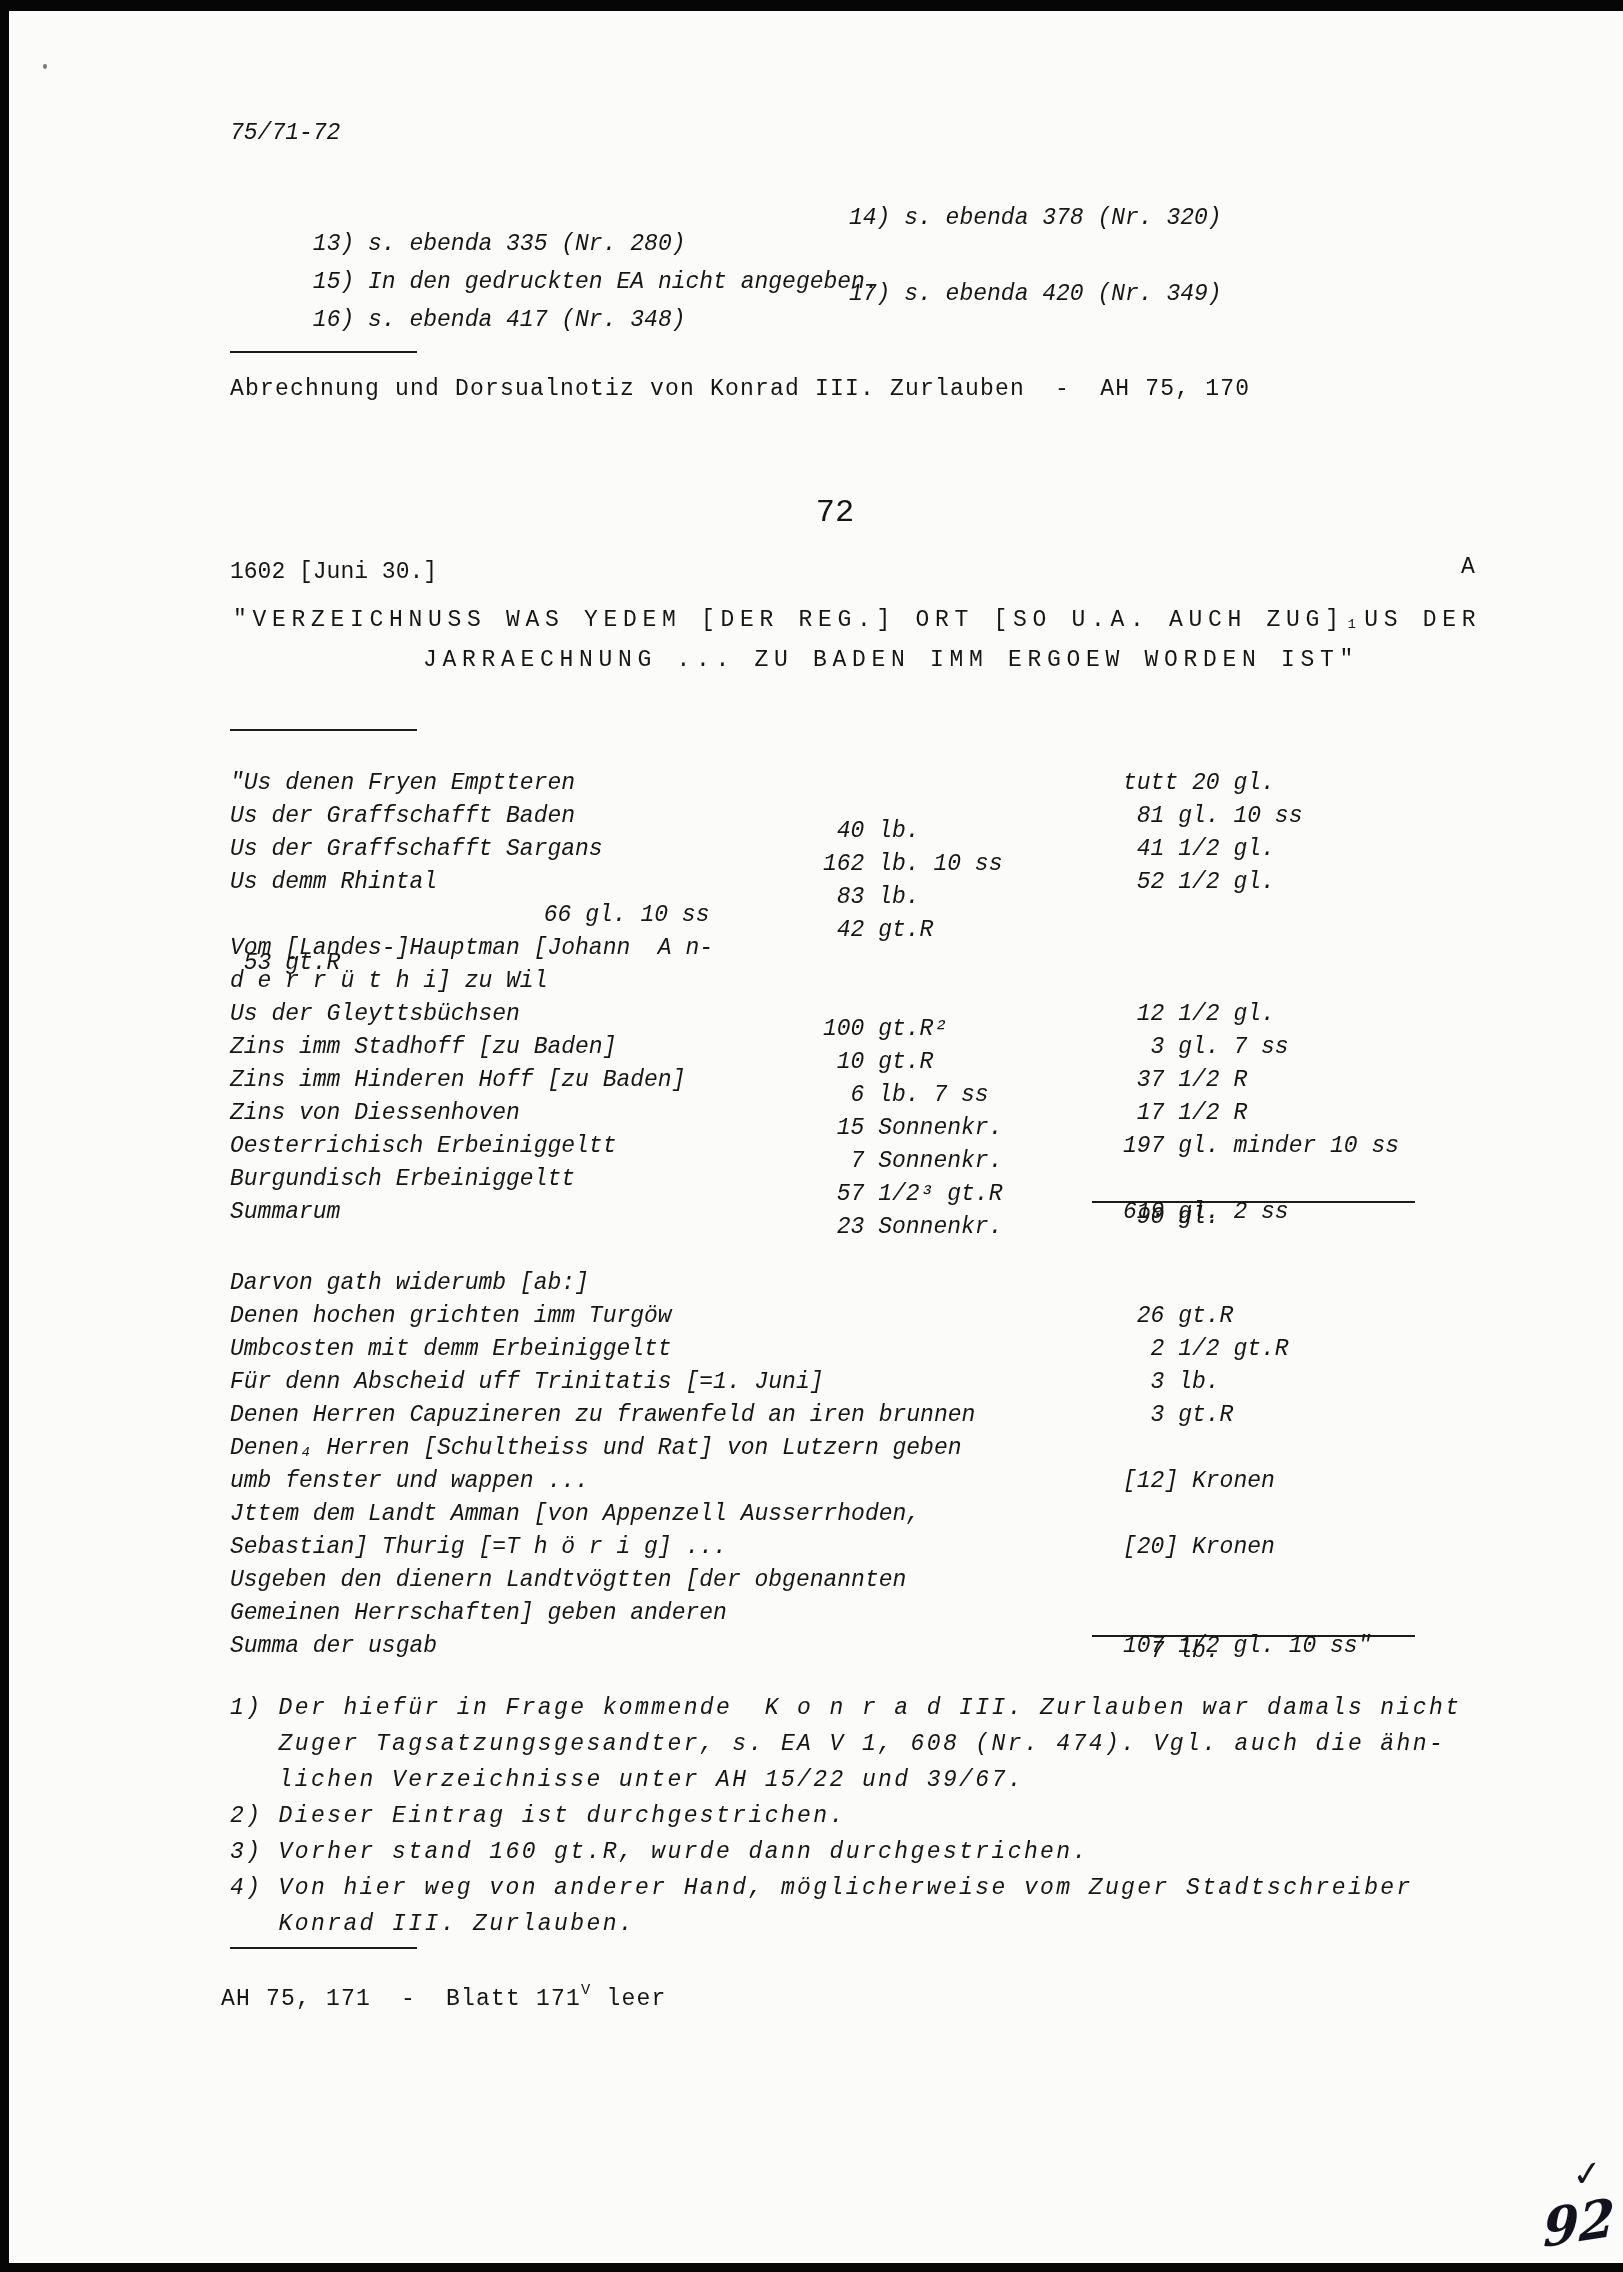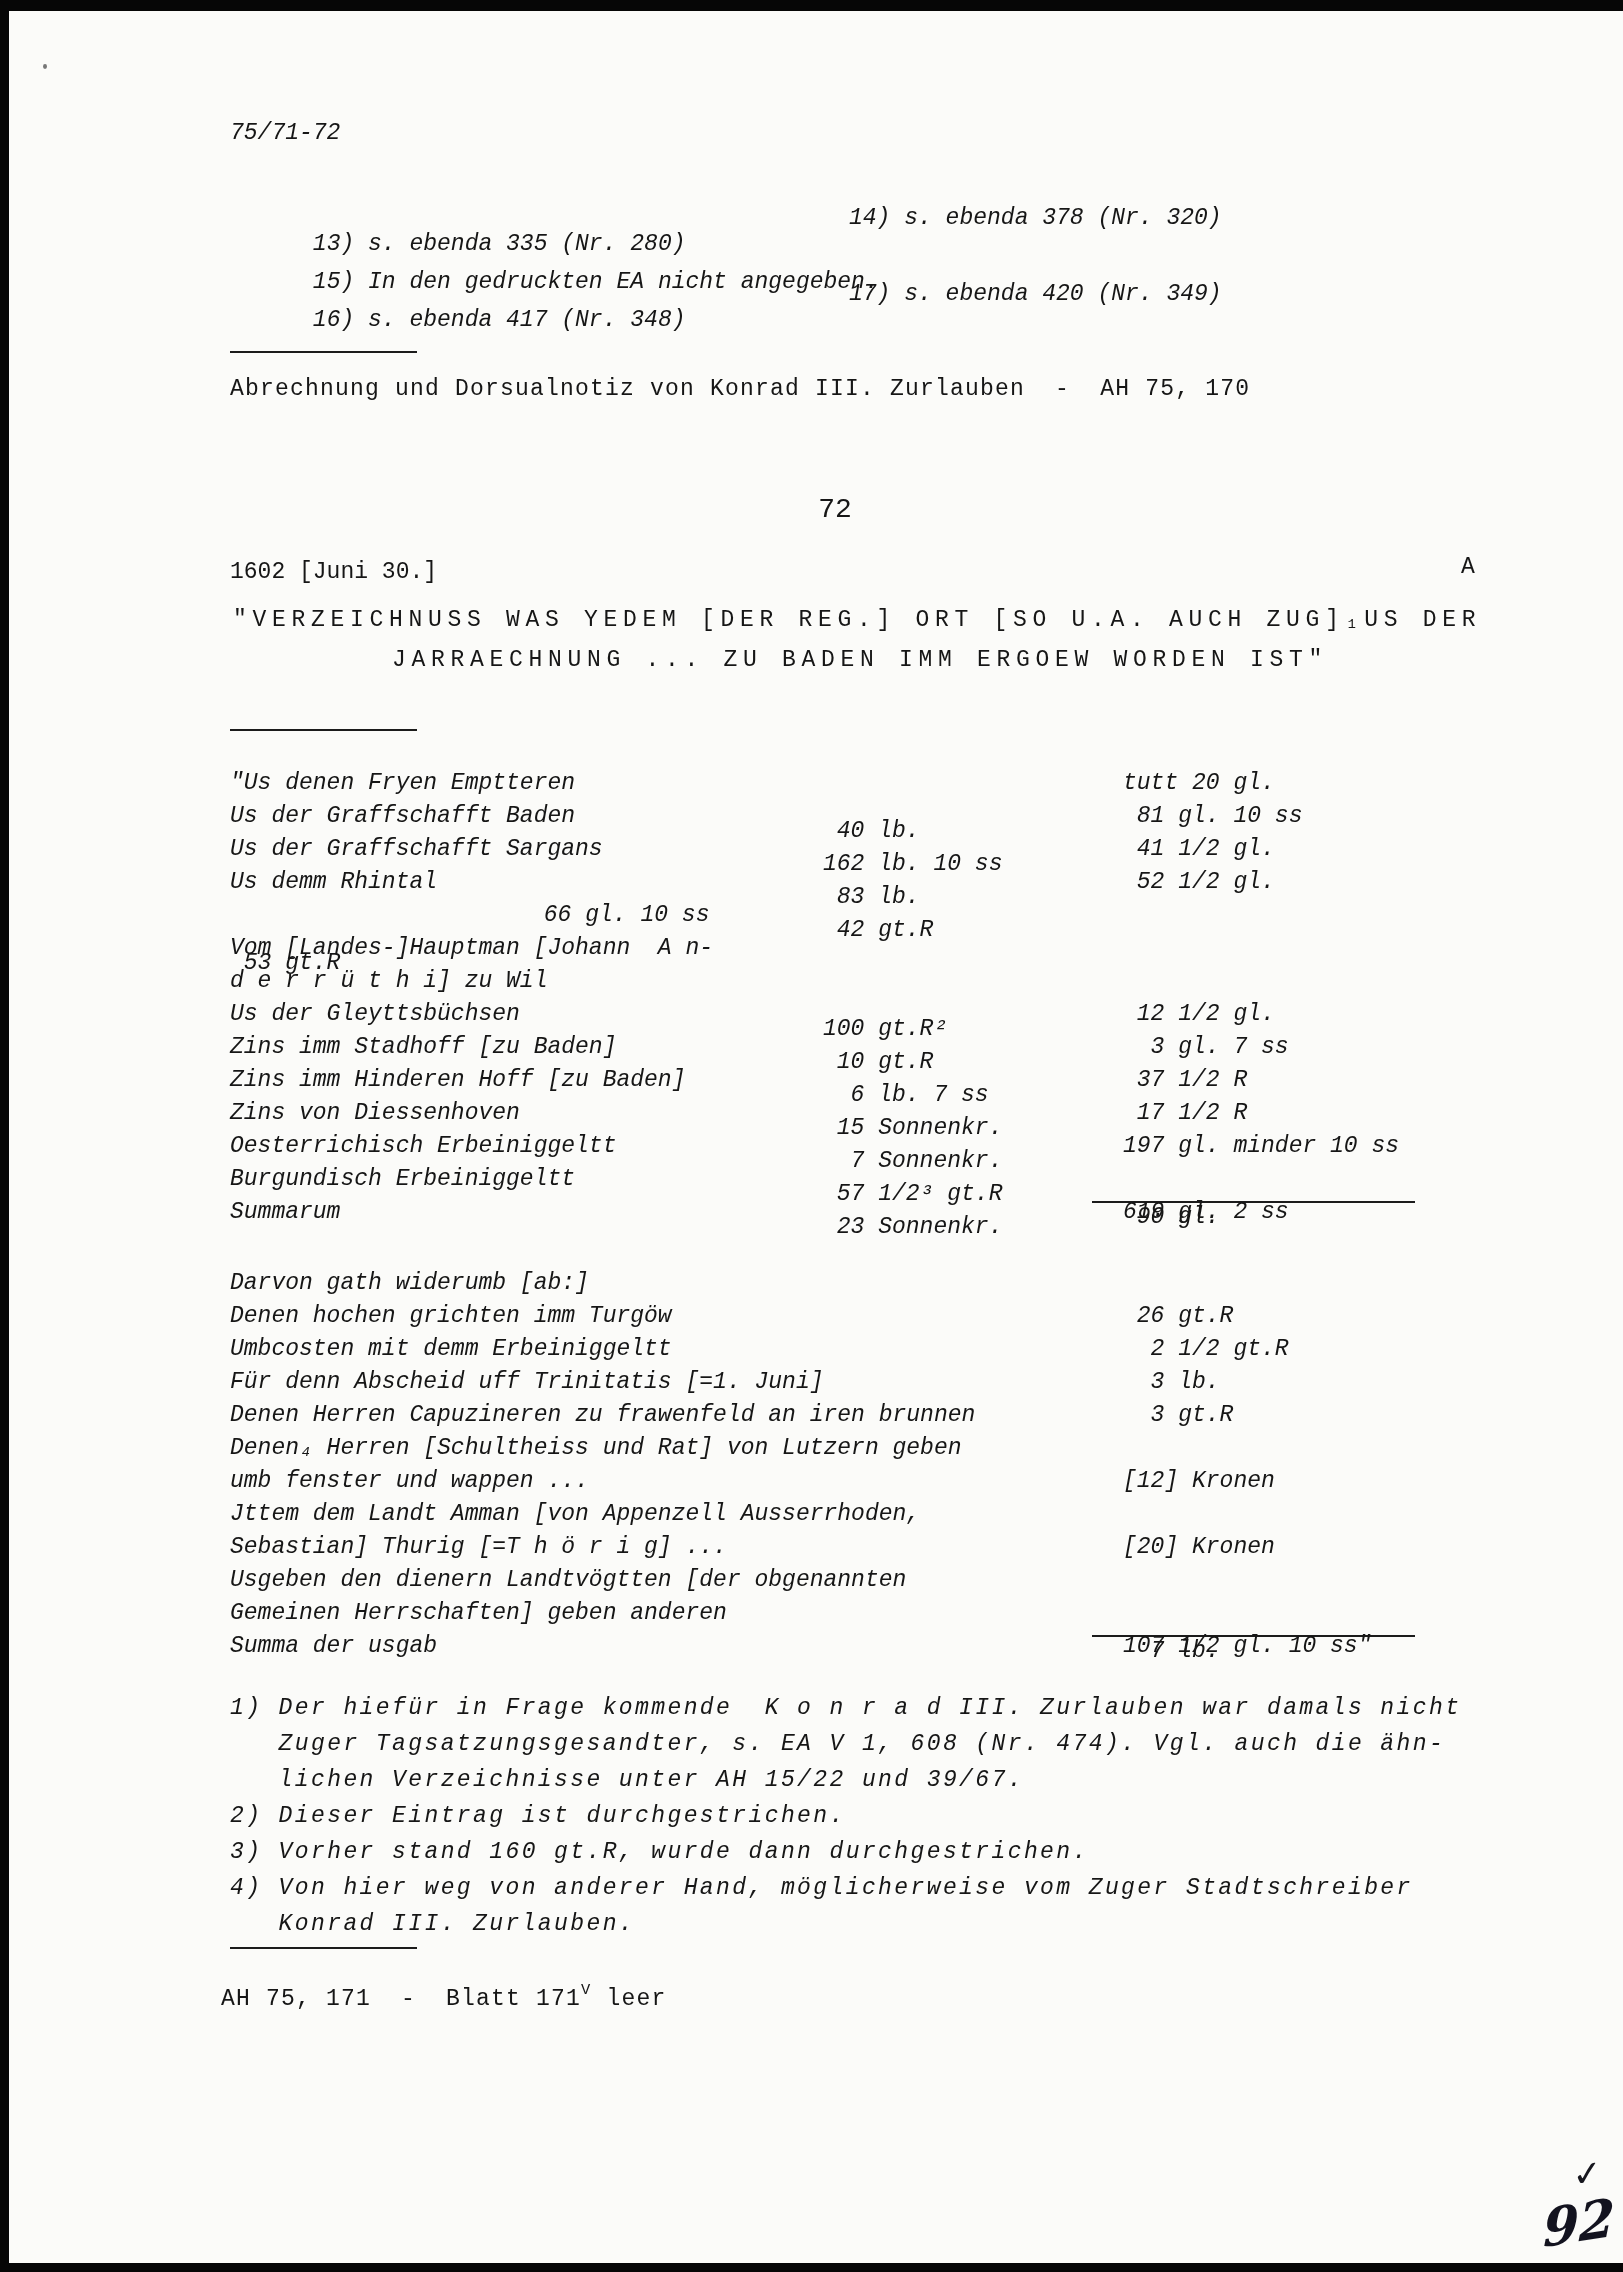--- a/index.html
+++ b/index.html
@@ -28,26 +28,26 @@
   .fn-row { position: relative; height: 38px; white-space: pre; }
   .fn-right { position: absolute; left: 619px; top: 0; white-space: pre; }
 
   .rule { position: absolute; height: 2.4px; background: #1b1b1b; width: 187px; left: 230px; }
   .rule1 { top: 351px; }
   .rule2 { top: 729px; }
   .rule3 { top: 1947px; }
 
   .header-line { position: absolute; left: 230px; top: 376px; white-space: pre; letter-spacing: 1.2px; }
 
-  .doc-number { position: absolute; left: 230px; top: 494px; width: 1210px; text-align: center; font-size: 28px; }
+  .doc-number { position: absolute; left: 230px; top: 494px; width: 1210px; text-align: center; font-size: 32px; }
   .date-line { position: absolute; left: 230px; top: 559px; white-space: pre; }
   .corner-letter { position: absolute; left: 1461px; top: 554px; }
 
   .title-l1 { position: absolute; left: 233px; top: 607px; white-space: pre; letter-spacing: 5.7px; }
-  .title-l2 { position: absolute; left: 392px; top: 647px; white-space: pre; letter-spacing: 5.7px; }
+  .title-l2 { position: absolute; left: 423px; top: 647px; white-space: pre; letter-spacing: 5.7px; }
 
   .table1 { position: absolute; left: 230px; top: 767px; }
   .table2 { position: absolute; left: 230px; top: 1267px; }
   .t-row { display: flex; height: 33px; line-height: 33px; }
   .t-row span { white-space: pre; display: block; }
   .t-c1 { width: 593px; }
   .t-c2 { width: 300px; margin-top: 48px; }
   .t-c3 { width: 292px; }
   .t-d  { width: 893px; }
   .t-v  { width: 292px; }

